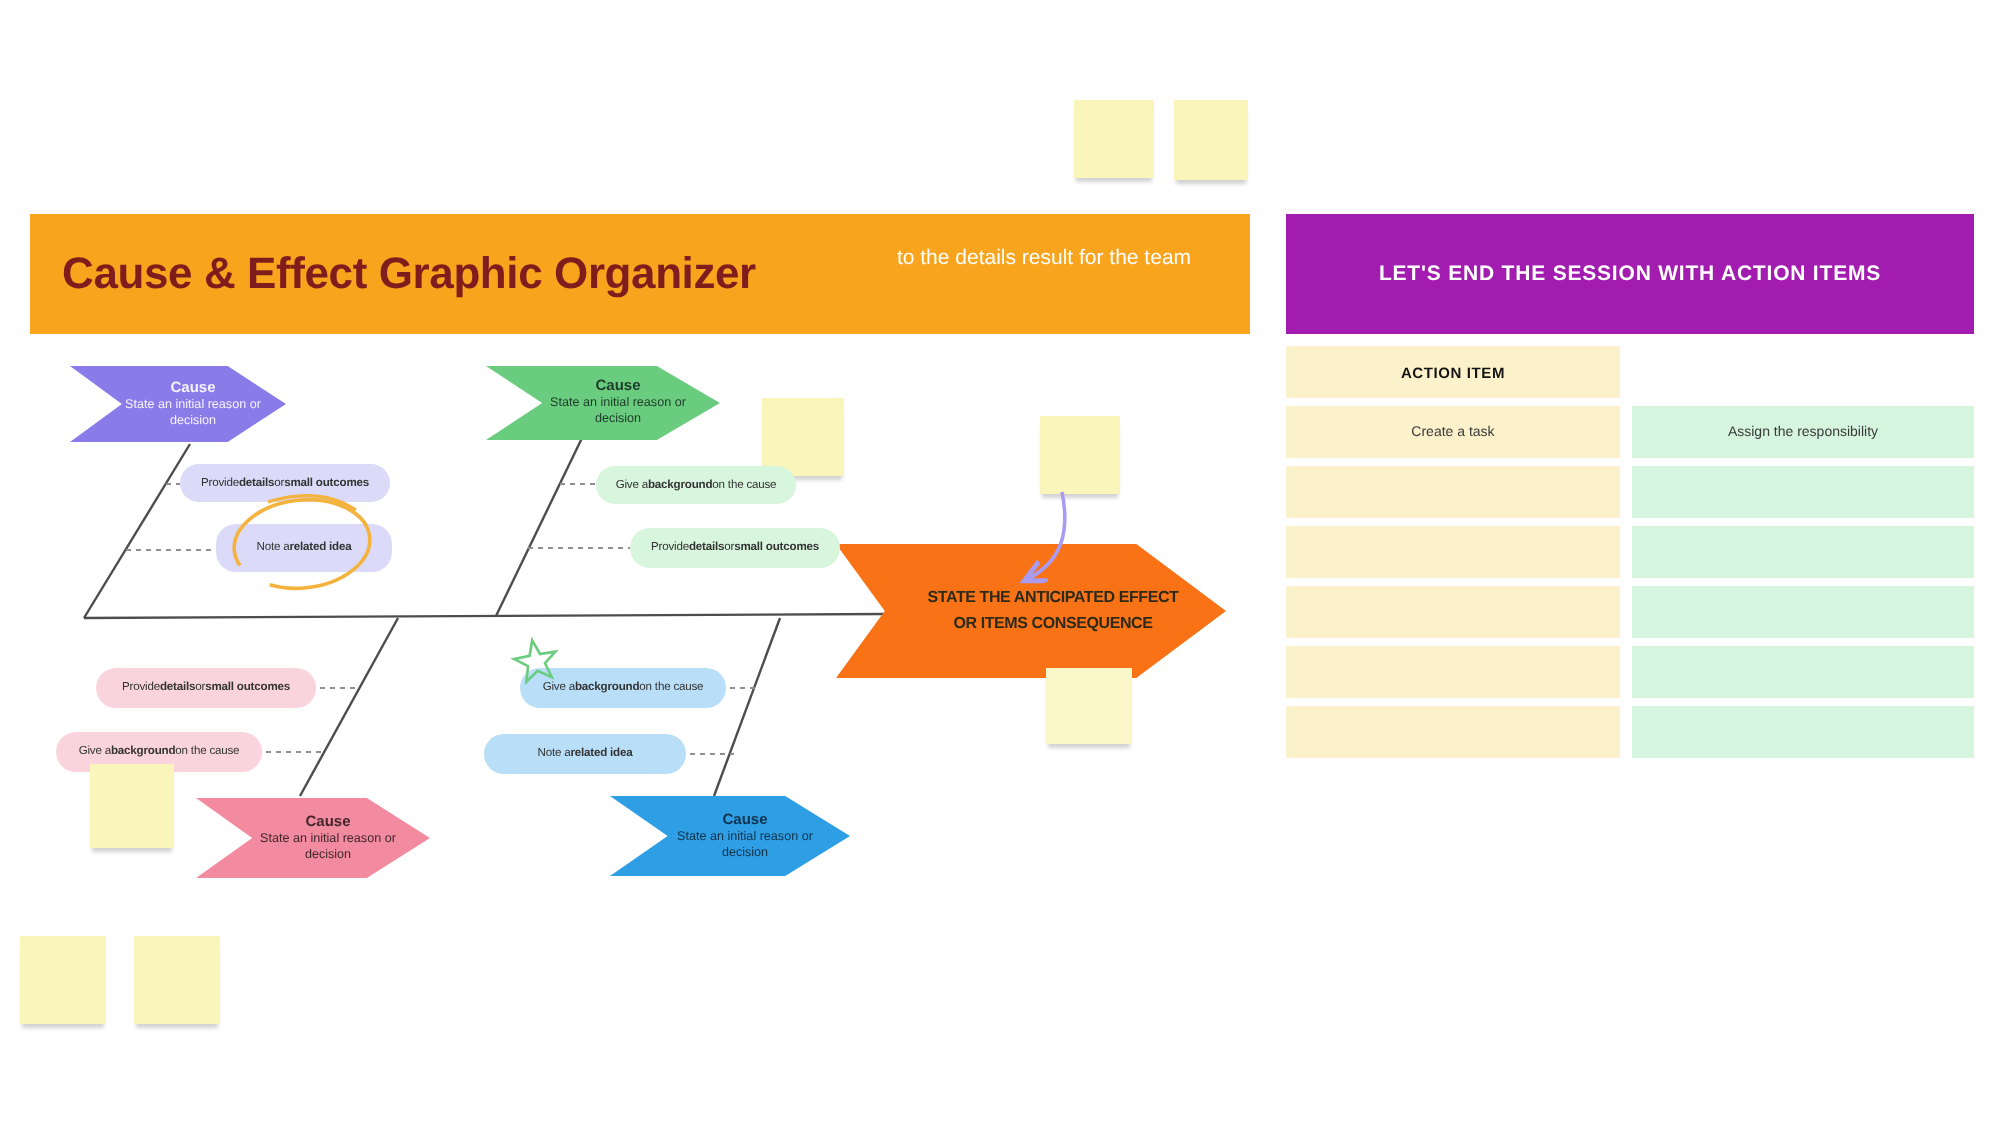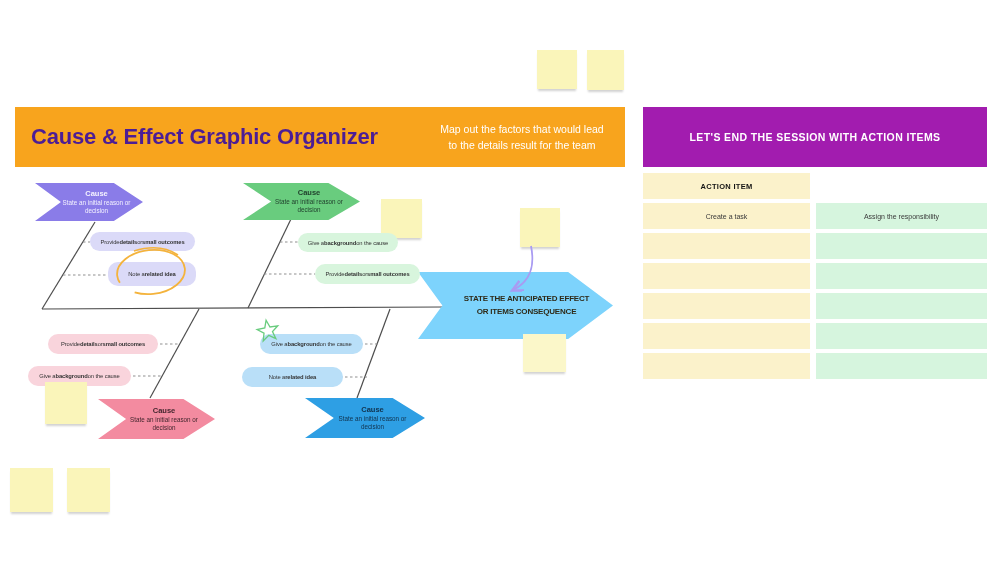--- a/index.html
+++ b/index.html
@@ -4,21 +4,21 @@
 <style>
   html,body{margin:0;padding:0;background:#fff;}
   #canvas{
     position:relative;width:999px;height:562px;background:#ffffff;overflow:hidden;
     font-family:"Liberation Sans",sans-serif;
   }
   .abs{position:absolute;box-sizing:border-box;}
 
   
   .board-header{left:15px;top:107px;width:610px;height:60px;background:#F8A41D;z-index:3;}
-  .board-title{left:16px;top:17px;font-size:22px;font-weight:bold;color:#4c1d95;letter-spacing:-0.2px;white-space:nowrap;}
+  .board-title{left:16px;top:17px;font-size:22px;font-weight:bold;color:#7f1d1d;letter-spacing:-0.2px;white-space:nowrap;}
   .board-subtitle{left:402px;top:15px;width:210px;text-align:center;color:#fff;font-size:10.5px;line-height:1.5;}
 
   .panel-header{left:643px;top:107px;width:344px;height:60px;background:#a21caf;z-index:3;
     display:flex;align-items:center;justify-content:center;}
   .panel-title{color:#fff;font-weight:bold;font-size:10.5px;letter-spacing:0.4px;white-space:nowrap;}
 
   
   .action-table{left:643px;top:173px;width:344px;z-index:3;}
   .t-row{display:flex;margin-bottom:4px;border-radius:11px;}
   .t-cell{height:26px;display:flex;align-items:center;justify-content:center;text-align:center;}
@@ -37,21 +37,21 @@
     text-align:center;padding-left:15px;
     clip-path:polygon(0% 0%,73% 0%,100% 50%,73% 100%,0% 100%,24% 50%);}
   .cause-label{font-weight:bold;font-size:7.5px;line-height:1.3;}
   .cause-sublabel{font-size:6.3px;line-height:1.3;width:76px;}
   .cause-purple{left:35px;top:183px;width:93px;height:38px;background:#8A7CE8;color:#f4f2ff;}
   .cause-green{left:243px;top:183px;width:102px;height:37px;background:#69CC7E;color:#1f3d2b;}
   .cause-pink{left:98px;top:399px;width:102px;height:40px;background:#F38BA0;color:#43262e;}
   .cause-blue{left:305px;top:398px;width:105px;height:40px;background:#2E9FE4;color:#11324d;}
 
   
-  .effect-arrow{left:418px;top:272px;width:195px;height:67px;background:#7dd3fc;z-index:3;
+  .effect-arrow{left:418px;top:272px;width:195px;height:67px;background:#f97316;z-index:3;
     clip-path:polygon(0% 0%,77% 0%,100% 50%,77% 100%,0% 100%,12.5% 50%);
     display:flex;flex-direction:column;align-items:center;justify-content:center;text-align:center;padding-left:22px;}
   .effect-line{font-size:8px;font-weight:800;color:#2e2a18;letter-spacing:-0.2px;line-height:1.6;white-space:nowrap;}
 
   
   .pill{position:absolute;z-index:3;border-radius:10px;display:flex;align-items:center;justify-content:center;
     font-size:5.8px;color:#333;padding:0 4px;white-space:nowrap;letter-spacing:-0.1px;}
   .pill .b{font-weight:bold;}
   .pill-purple{background:#DBDAF8;}
   .pill-green{background:#D8F5DD;}
@@ -99,21 +99,20 @@
   <div class="sticky behind" style="left:381px;top:199px;width:41px;height:39px"></div>
   <div class="sticky" style="left:520px;top:208px;width:40px;height:39px"></div>
   <div class="sticky light" style="left:523px;top:334px;width:43px;height:38px"></div>
   <div class="sticky" style="left:45px;top:382px;width:42px;height:42px"></div>
   <div class="sticky" style="left:10px;top:468px;width:43px;height:44px"></div>
   <div class="sticky" style="left:67px;top:468px;width:43px;height:44px"></div>
 
   <div class="abs board-header">
     <div class="abs board-title">Cause &amp; Effect Graphic Organizer</div>
     <div class="abs board-subtitle">
-      <div>Map out the factors that would lead</div>
       <div>to the details result for the team</div>
     </div>
   </div>
 
   <div class="cause-arrow cause-purple">
     <div class="cause-label">Cause</div>
     <div class="cause-sublabel">State an initial reason or decision</div>
   </div>
   <div class="cause-arrow cause-green">
     <div class="cause-label">Cause</div>

